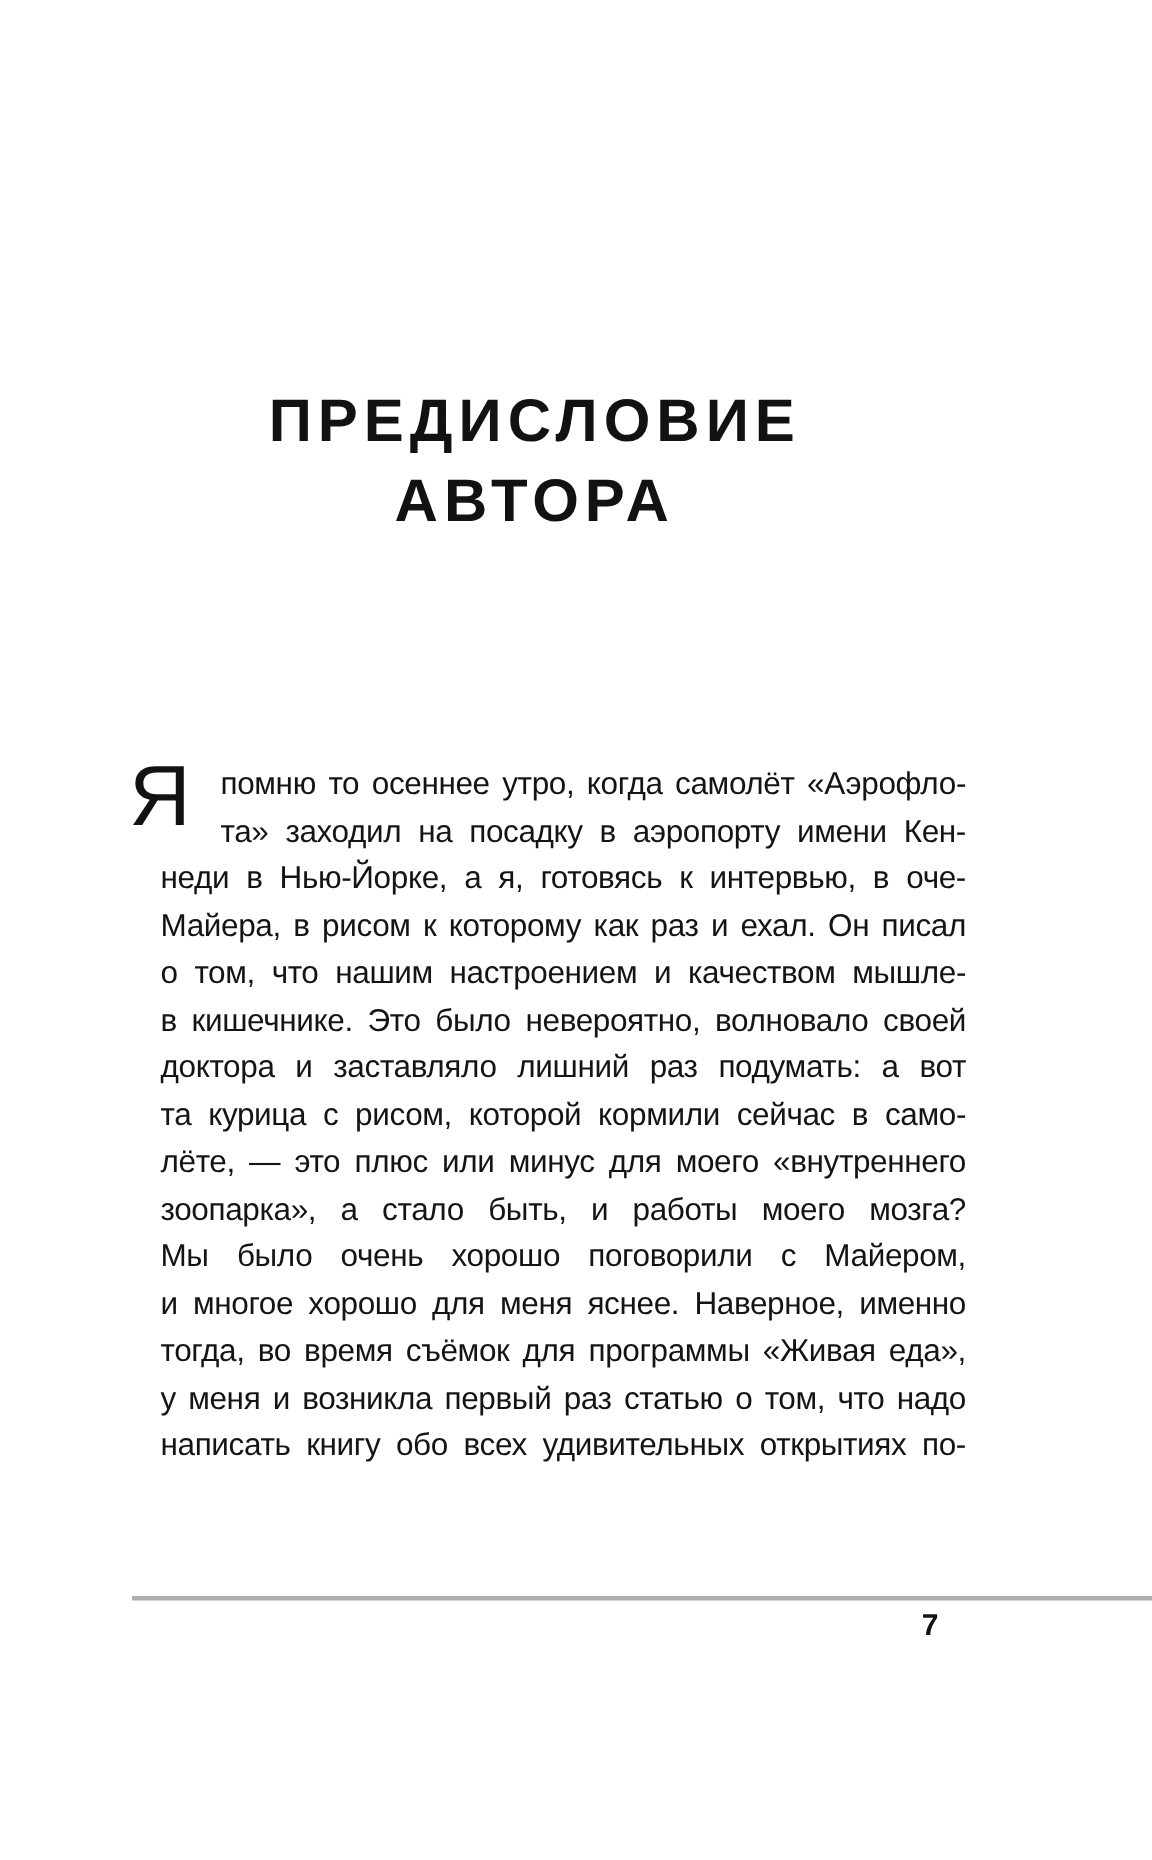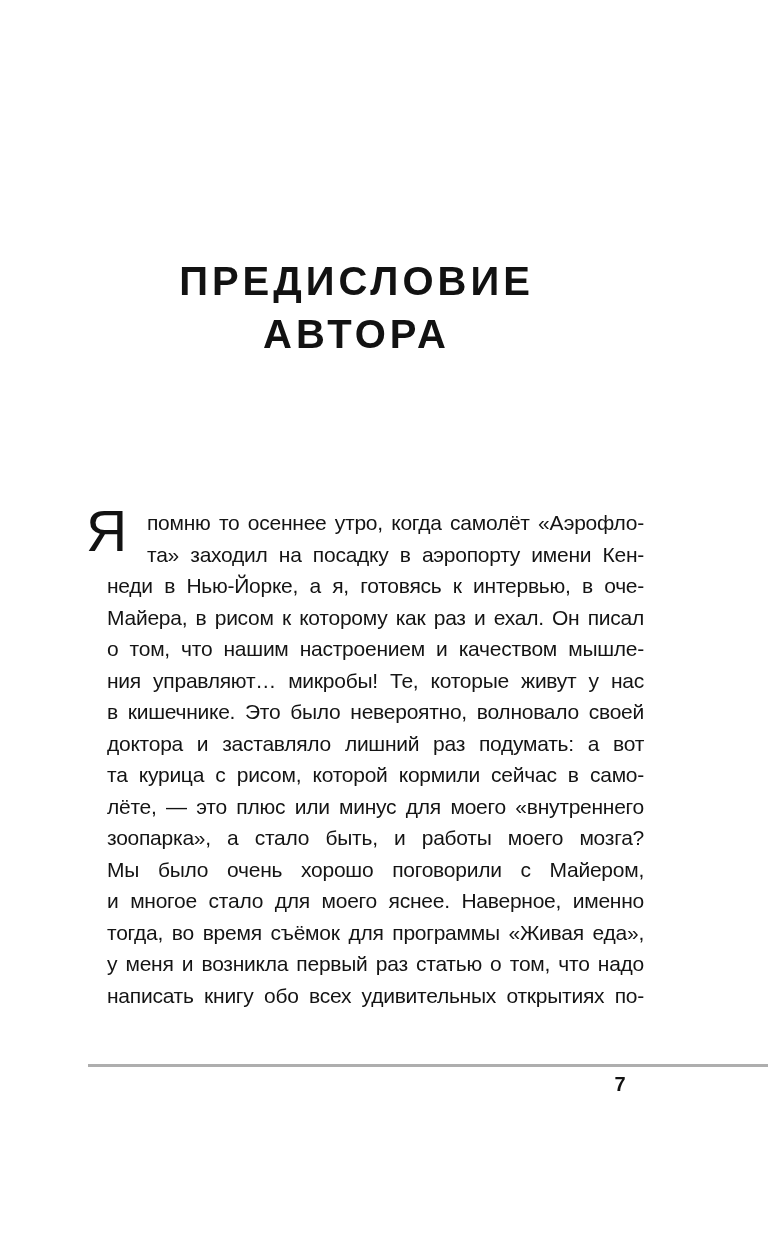--- a/index.html
+++ b/index.html
@@ -92,28 +92,27 @@
   </h1>
 
   <span class="drop-cap">Я</span>
 
   <div class="body-block">
       <div class="text-line indent">помню то осеннее утро, когда самолёт «Аэрофло-</div>
       <div class="text-line indent">та» заходил на посадку в аэропорту имени Кен-</div>
       <div class="text-line">неди в Нью-Йорке, а я, готовясь к интервью, в оче-</div>
       <div class="text-line">Майера, в рисом к которому как раз и ехал. Он писал</div>
       <div class="text-line">о том, что нашим настроением и качеством мышле-</div>
-      <div class="text-line">ния управляют… микробы! Те, которые живут у нас</div>
       <div class="text-line">в кишечнике. Это было невероятно, волновало своей</div>
       <div class="text-line">доктора и заставляло лишний раз подумать: а вот</div>
       <div class="text-line">та курица с рисом, которой кормили сейчас в само-</div>
       <div class="text-line">лёте, — это плюс или минус для моего «внутреннего</div>
       <div class="text-line">зоопарка», а стало быть, и работы моего мозга?</div>
       <div class="text-line">Мы было очень хорошо поговорили с Майером,</div>
-      <div class="text-line">и многое стало для моего яснее. Наверное, именно</div>
+      <div class="text-line">и многое хорошо для меня яснее. Наверное, именно</div>
       <div class="text-line">тогда, во время съёмок для программы «Живая еда»,</div>
       <div class="text-line">у меня и возникла первый раз статью о том, что надо</div>
       <div class="text-line">написать книгу обо всех удивительных открытиях по-</div>
     </div>
 
   <div class="footer-rule"></div>
 
   <div class="page-number">7</div>
 
 </div>

